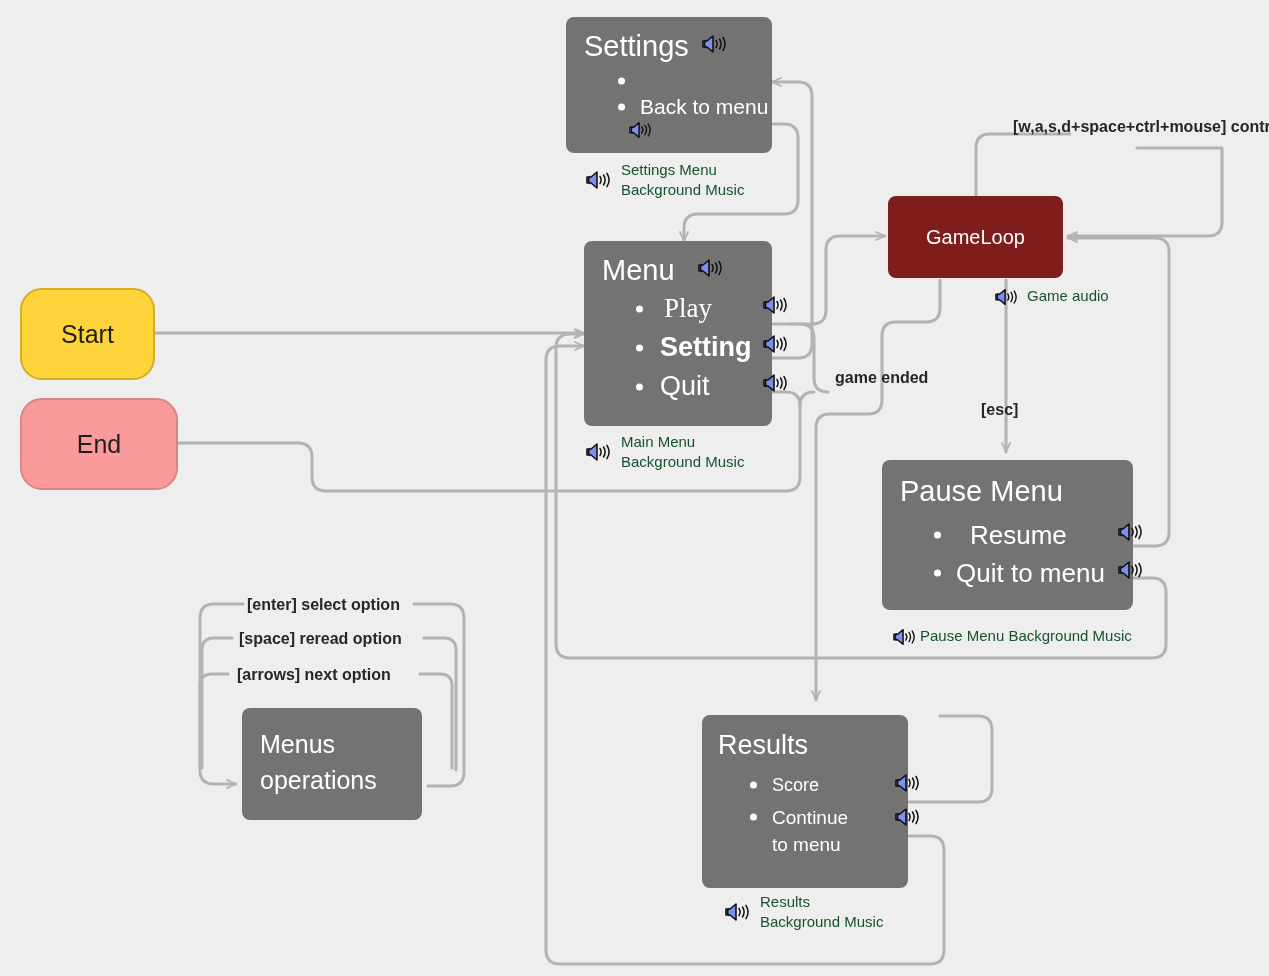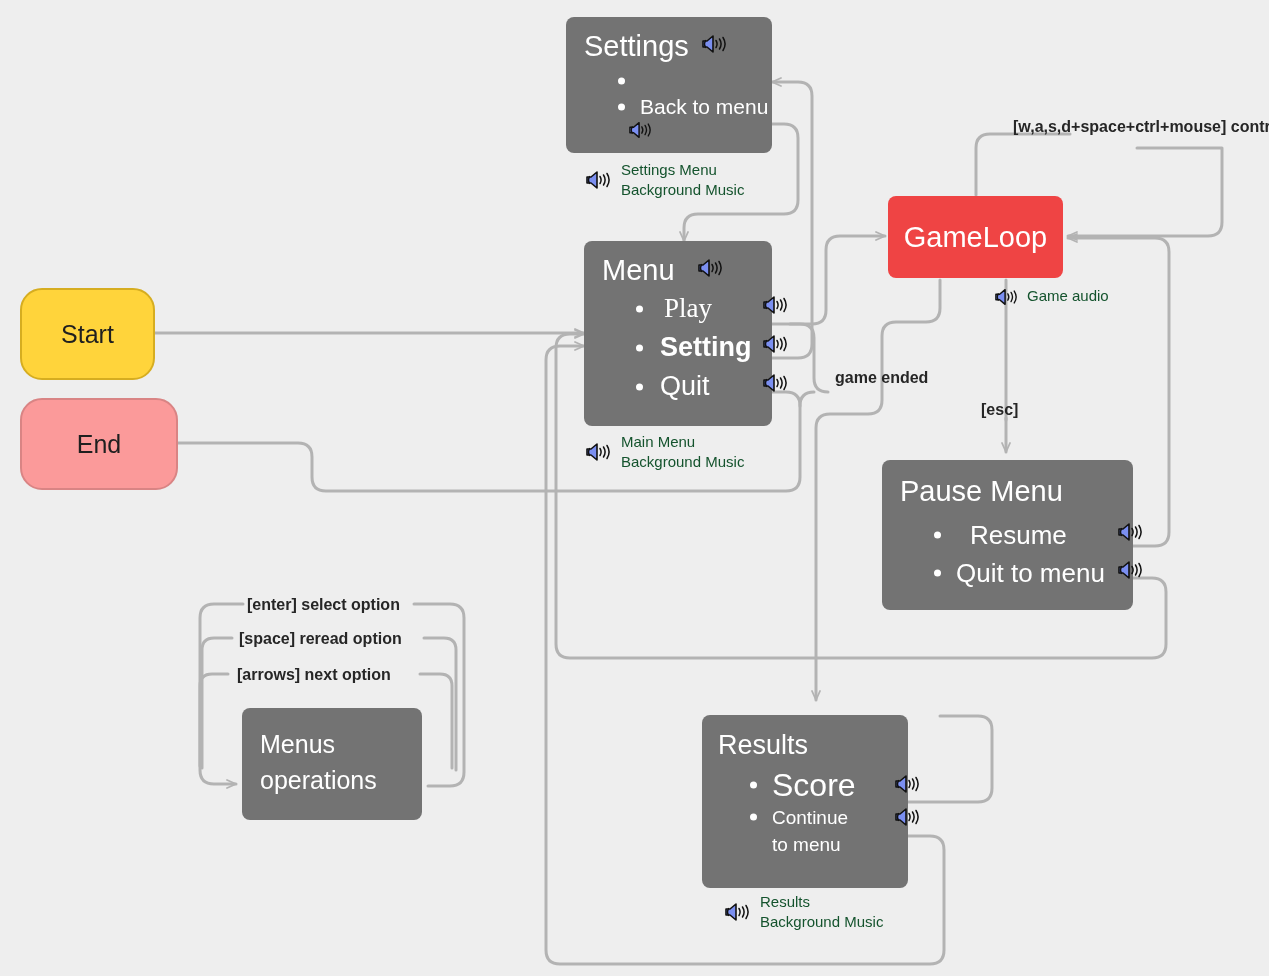--- a/index.html
+++ b/index.html
@@ -17,22 +17,22 @@
 
   .term{
     border-radius:22px;
     display:flex;align-items:center;justify-content:center;
     font-size:25px;color:#1f1f1f;
   }
   .term.start{background:#ffd43b;border:2px solid #d6ad20;}
   .term.end{background:#fb9a9a;border:2px solid #d98484;}
 
   .blue{background:#737373;border-radius:8px;color:#ffffff;}
-  .purple{background:#ef4444;border-radius:8px;color:#ffffff;
-          display:flex;align-items:center;justify-content:center;font-size:29px;}
+  .purple{background:#7f1d1d;border-radius:8px;color:#ffffff;
+          display:flex;align-items:center;justify-content:center;font-size:20px;}
 
   .box-title{font-size:29px;line-height:1.05;color:#fff;}
   .bullets{list-style:none;margin:0;padding:0;}
   .bullets li{position:relative;color:#fff;}
   .bullets li .dot{
     position:absolute;left:0;top:0.55em;width:7px;height:7px;border-radius:50%;
     background:#fff;transform:translateY(-50%);
   }
   .bullets li .txt{display:inline-block;}
 
@@ -265,25 +265,37 @@
             <path d="M6.5 8.5 q-2 3.5 0 7" fill="none" stroke="#111" stroke-width="1.4" stroke-linecap="round"></path>
             <path d="M17 8.5 q2.2 3.5 0 7" fill="none" stroke="#111" stroke-width="1.5" stroke-linecap="round"></path>
             <path d="M20.5 7 q3.2 5 0 10" fill="none" stroke="#111" stroke-width="1.5" stroke-linecap="round"></path>
             <path d="M24 5.5 q4.2 6.5 0 13" fill="none" stroke="#111" stroke-width="1.5" stroke-linecap="round"></path>
           </svg>
         </span>
       </li>
     </ul>
   </div>
 
+  <div class="cap" style="left:890px;top:626px;width:310px;">
+    <span class="spk" style="float:left;margin-right:2px;margin-top:0px;">
+      <svg width="28" height="22" viewBox="0 0 30 24">
+        <path d="M4 9 h4 L14 4 v16 L8 15 H4 z" fill="#7b8ff0" stroke="#111" stroke-width="1.6" stroke-linejoin="round"></path>
+        <path d="M6.5 8.5 q-2 3.5 0 7" fill="none" stroke="#111" stroke-width="1.4" stroke-linecap="round"></path>
+        <path d="M17 8.5 q2.2 3.5 0 7" fill="none" stroke="#111" stroke-width="1.5" stroke-linecap="round"></path>
+        <path d="M20.5 7 q3.2 5 0 10" fill="none" stroke="#111" stroke-width="1.5" stroke-linecap="round"></path>
+        <path d="M24 5.5 q4.2 6.5 0 13" fill="none" stroke="#111" stroke-width="1.5" stroke-linecap="round"></path>
+      </svg>
+    </span>
+    <span class="capline">Pause Menu Background Music</span>
+  </div>
 
   <div class="node blue" style="left:702px;top:715px;width:206px;height:173px;padding:16px 0 0 16px;">
     <div class="box-title" style="font-size:27px;">Results</div>
     <ul class="bullets" style="margin-top:8px;padding-left:32px;">
-      <li style="height:36px;position:relative;display:flex;align-items:center;font-size:32px;">
+      <li style="height:36px;position:relative;display:flex;align-items:center;font-size:18px;">
         <span class="dot" style="top:50%;"></span>
         <span class="txt" style="margin-left:22px;">Score</span>
         <span class="spk" style="position:absolute;right:-14px;">
           <svg width="30" height="24" viewBox="0 0 30 24">
             <path d="M4 9 h4 L14 4 v16 L8 15 H4 z" fill="#7b8ff0" stroke="#111" stroke-width="1.6" stroke-linejoin="round"></path>
             <path d="M6.5 8.5 q-2 3.5 0 7" fill="none" stroke="#111" stroke-width="1.4" stroke-linecap="round"></path>
             <path d="M17 8.5 q2.2 3.5 0 7" fill="none" stroke="#111" stroke-width="1.5" stroke-linecap="round"></path>
             <path d="M20.5 7 q3.2 5 0 10" fill="none" stroke="#111" stroke-width="1.5" stroke-linecap="round"></path>
             <path d="M24 5.5 q4.2 6.5 0 13" fill="none" stroke="#111" stroke-width="1.5" stroke-linecap="round"></path>
           </svg>

